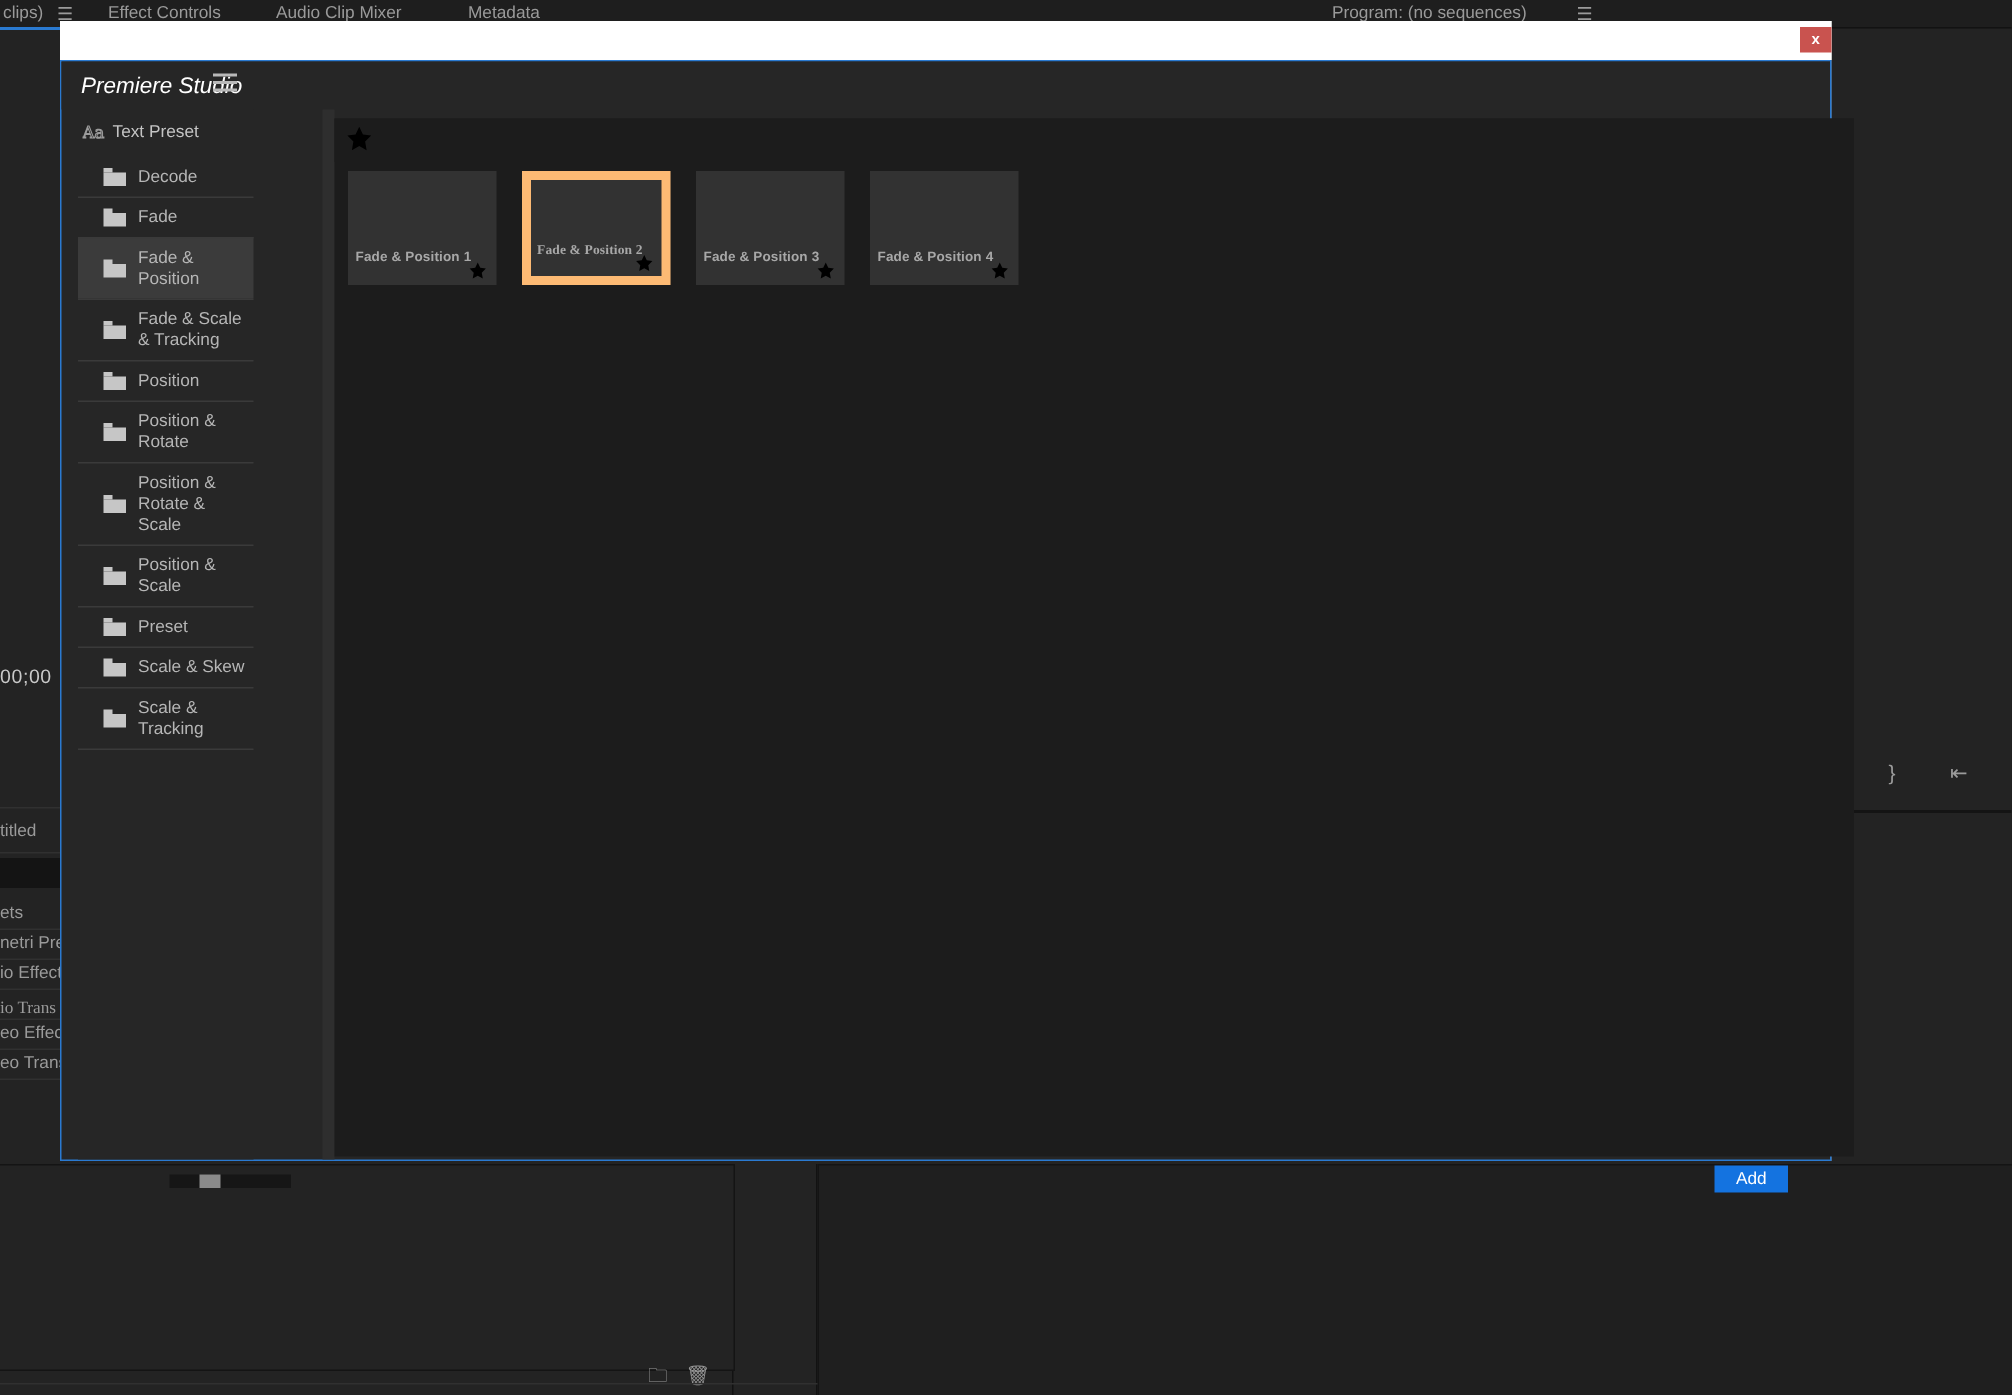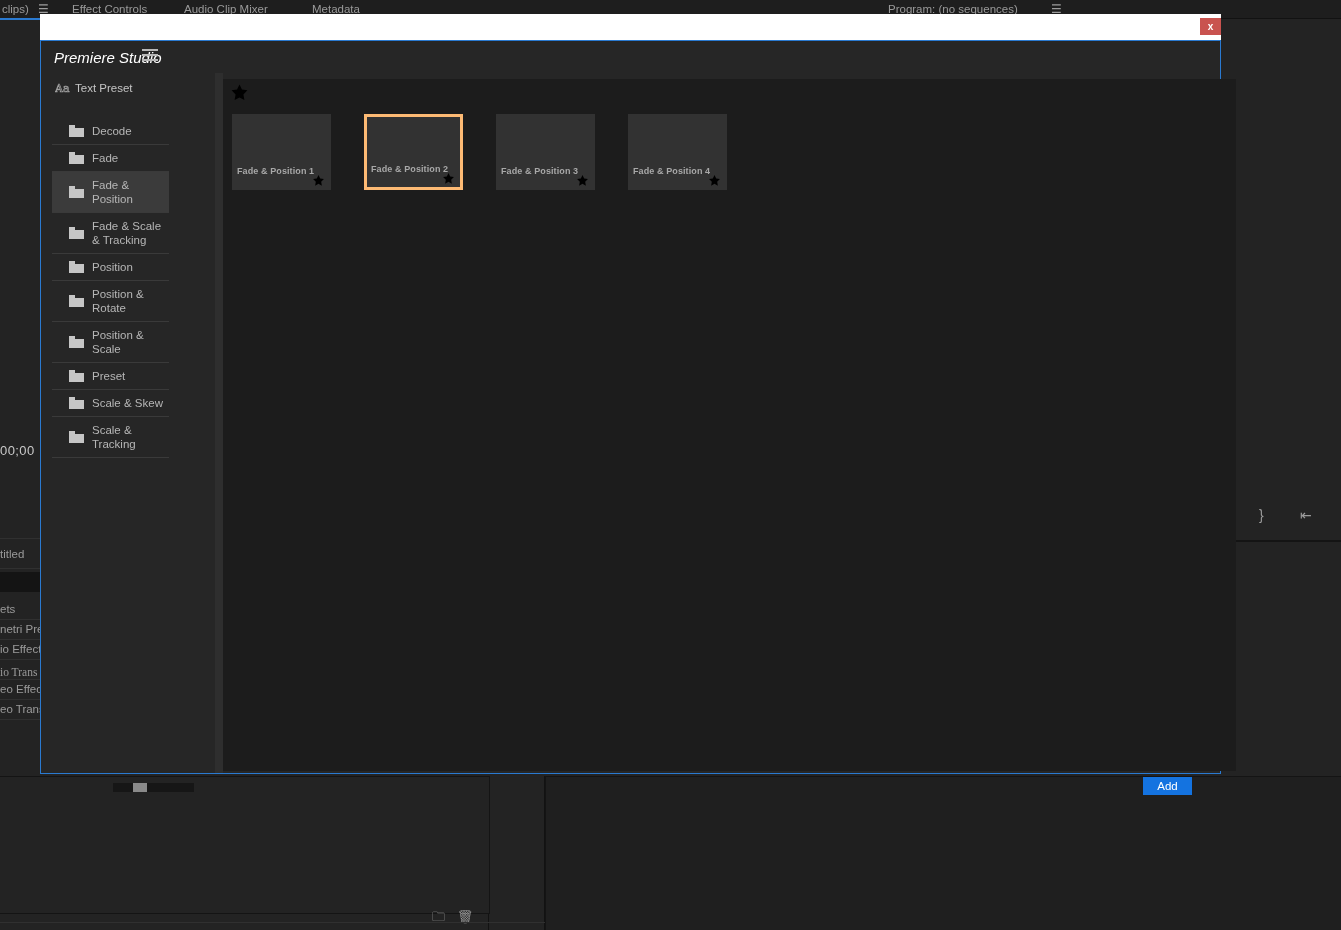--- a/index.html
+++ b/index.html
@@ -150,21 +150,21 @@
     position: relative;
     flex: none;
   }
   #aa-icon svg { display: block; }
   #sidebar-head-label {
     font-size: 11.5px;
     color: #c4c4c4;
   }
   #folder-list {
     position: relative;
-    margin-top: 15px;
+    margin-top: 2px;
     border-bottom: 1px solid #3a3a3a;
   }
   .folder-row {
     position: relative;
     display: flex;
     align-items: center;
     gap: 8px;
     padding: 6px 4px 6px 17px;
     min-height: 16px;
     border-top: 1px solid #3a3a3a;
@@ -240,34 +240,35 @@
     width: 19px; height: 19px;
     cursor: pointer;
     color: #000000;
   }
   #grid {
     position: absolute;
     left: 9px; top: 35px;
     right: 0;
     display: flex;
     flex-wrap: wrap;
-    gap: 16px;
+    gap: 0px;
   }
   .preset-card {
     position: relative;
     width: 99px;
     height: 76px;
     margin-right: 17px;
     background: #323232;
     border: 1px solid transparent;
     box-sizing: border-box;
     cursor: pointer;
   }
   .preset-card.selected {
-    border: 3px solid #fdba74;
+    border: 6px solid #fdba74;
+    font-family: Liberation Serif, serif;
   }
   .preset-label {
     position: absolute;
     left: 4px;
     bottom: 13px;
     font-size: 9px;
     font-weight: bold;
     color: #a8a8a8;
     white-space: nowrap;
     letter-spacing: .1px;
@@ -411,20 +412,27 @@
             <span class="body"></span>
           </span>
           <span class="folder-label">Position</span>
         </div>
         <div class="folder-row">
           <span class="folder-icon">
             <span class="tab"></span>
             <span class="body"></span>
           </span>
           <span class="folder-label">Position &amp; Rotate</span>
+        </div>
+        <div class="folder-row">
+          <span class="folder-icon">
+            <span class="tab"></span>
+            <span class="body"></span>
+          </span>
+          <span class="folder-label">Position &amp; Rotate &amp; Scale</span>
         </div>
         <div class="folder-row">
           <span class="folder-icon">
             <span class="tab"></span>
             <span class="body"></span>
           </span>
           <span class="folder-label">Position &amp; Scale</span>
         </div>
         <div class="folder-row">
           <span class="folder-icon">

